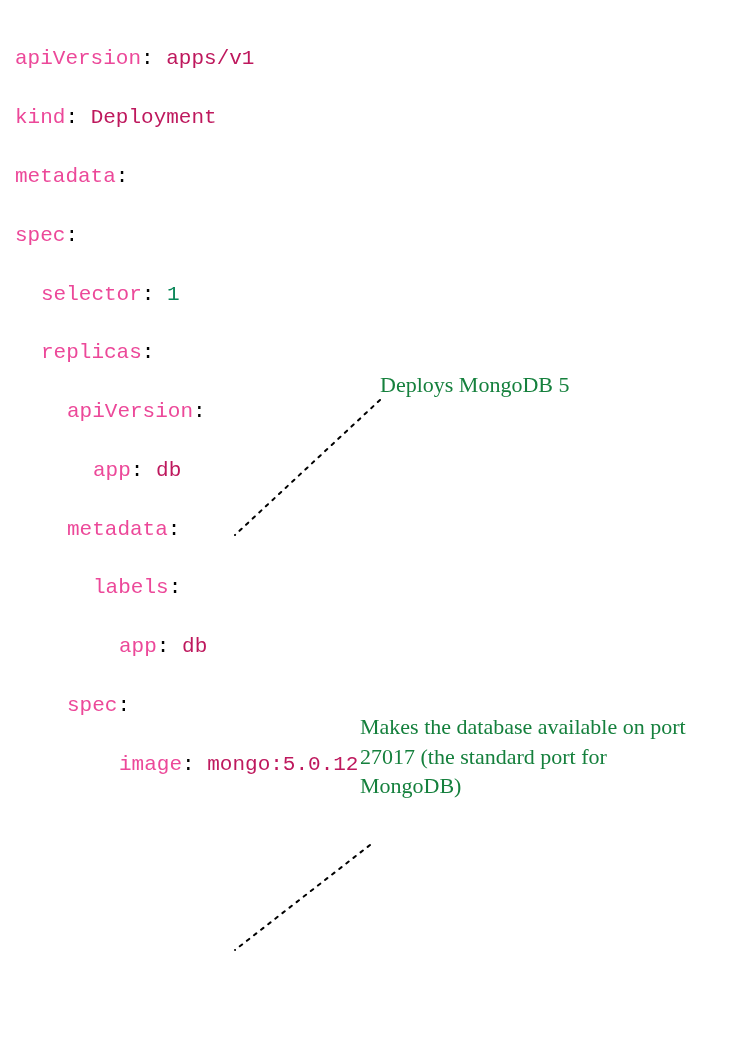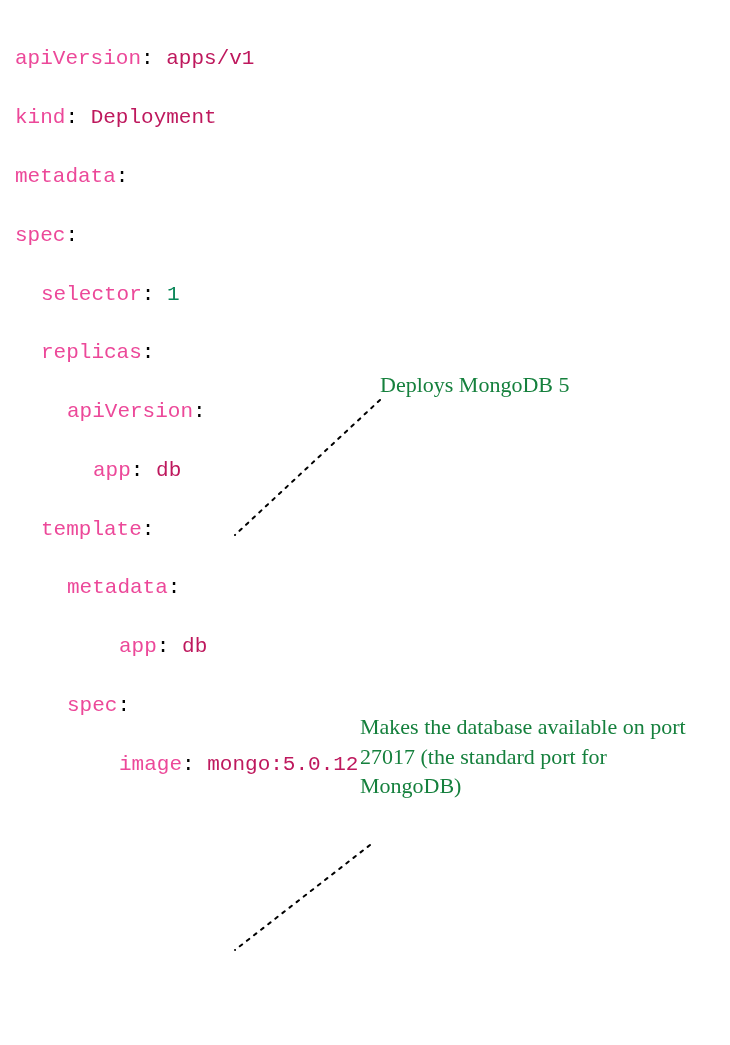--- a/index.html
+++ b/index.html
@@ -83,22 +83,22 @@
 
 <div class="code-block">
 <span class="line indent0"><span class="key">apiVersion</span><span class="punct">:</span> <span class="scalar-str">apps/v1</span></span>
 <span class="line indent0"><span class="key">kind</span><span class="punct">:</span> <span class="scalar-str">Deployment</span></span>
 <span class="line indent0"><span class="key">metadata</span><span class="punct">:</span></span>
 <span class="line indent0"><span class="key">spec</span><span class="punct">:</span></span>
 <span class="line indent1"><span class="key">selector</span><span class="punct">:</span> <span class="scalar-num">1</span></span>
 <span class="line indent1"><span class="key">replicas</span><span class="punct">:</span></span>
 <span class="line indent2"><span class="key">apiVersion</span><span class="punct">:</span></span>
 <span class="line indent3"><span class="key">app</span><span class="punct">:</span> <span class="scalar-str">db</span></span>
-<span class="line indent1"><span class="key">template</span><span class="punct">:</span></span>
 <span class="line indent2"><span class="key">metadata</span><span class="punct">:</span></span>
+<span class="line indent3"><span class="key">labels</span><span class="punct">:</span></span>
 <span class="line indent4"><span class="key">app</span><span class="punct">:</span> <span class="scalar-str">db</span></span>
 <span class="line indent2"><span class="key">spec</span><span class="punct">:</span></span>
 <span class="line indent4"><span class="key">image</span><span class="punct">:</span> <span class="scalar-str">mongo:5.0.12</span></span>
 <span class="line indent4"> </span>
 
 
 
 
 
 

